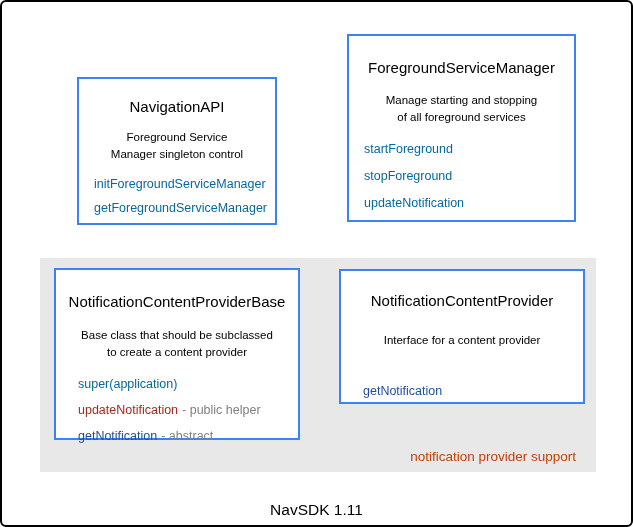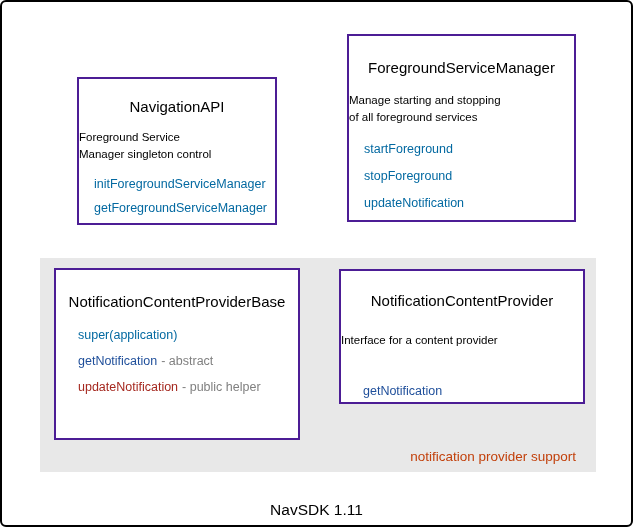--- a/index.html
+++ b/index.html
@@ -11,30 +11,31 @@
     border:2px solid #000000;
     border-radius:6px;
     font-family:"Liberation Sans", sans-serif;
     color:#000;
     overflow:hidden;
   }
   .class-box{
     position:absolute;
     box-sizing:border-box;
     background:#ffffff;
-    border:2px solid #4c1d95;
+    border:2px solid #3b82f6;
   }
   .box-title{
     text-align:center;
     font-size:15px;
     line-height:1.2;
     color:#000000;
     white-space:nowrap;
   }
   .box-desc{
+    text-align:center;
     font-size:11.5px;
     line-height:1.45;
     color:#000000;
   }
   .method{
     font-size:12.5px;
     line-height:1.2;
     white-space:nowrap;
   }
   .method-annotation{
@@ -128,29 +129,33 @@
       </div>
     </div>
   </div>
 
   <div id="provider-panel">
     <div id="panel-caption">notification provider support</div>
   </div>
 
   <div class="class-box" id="box-notification-content-provider-base">
     <div class="box-title">NotificationContentProviderBase</div>
+    <div class="box-desc">
+      <div>Base class that should be subclassed</div>
+      <div>to create a content provider</div>
+    </div>
     <div class="methods">
       <div class="method">
         <span data-color="green">super(application)</span>
       </div>
       <div class="method">
-        <span data-color="blue">getNotification</span><span class="method-annotation">- abstract</span>
+        <span data-color="red">updateNotification</span><span class="method-annotation">- public helper</span>
       </div>
       <div class="method">
-        <span data-color="red">updateNotification</span><span class="method-annotation">- public helper</span>
+        <span data-color="blue">getNotification</span><span class="method-annotation">- abstract</span>
       </div>
     </div>
   </div>
 
   <div class="class-box" id="box-notification-content-provider">
     <div class="box-title">NotificationContentProvider</div>
     <div class="box-desc">
       <div>Interface for a content provider</div>
     </div>
     <div class="methods">

